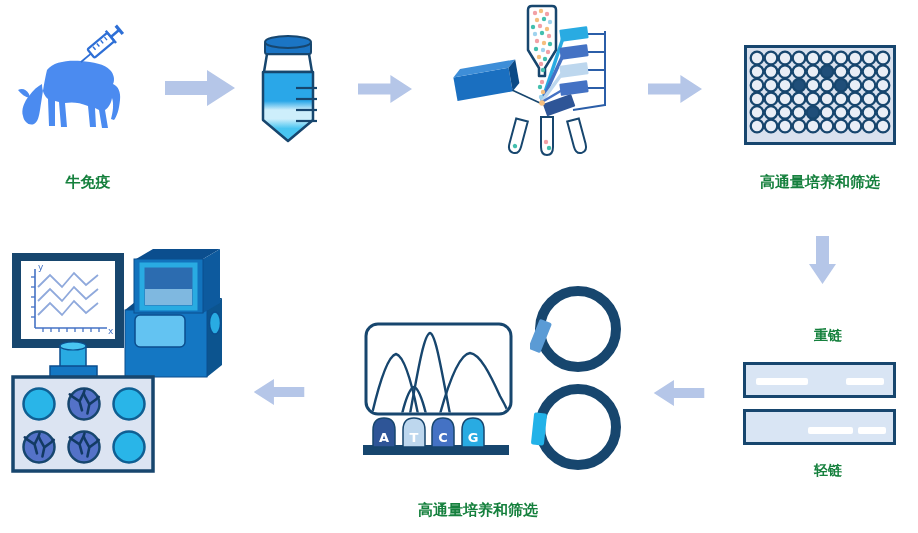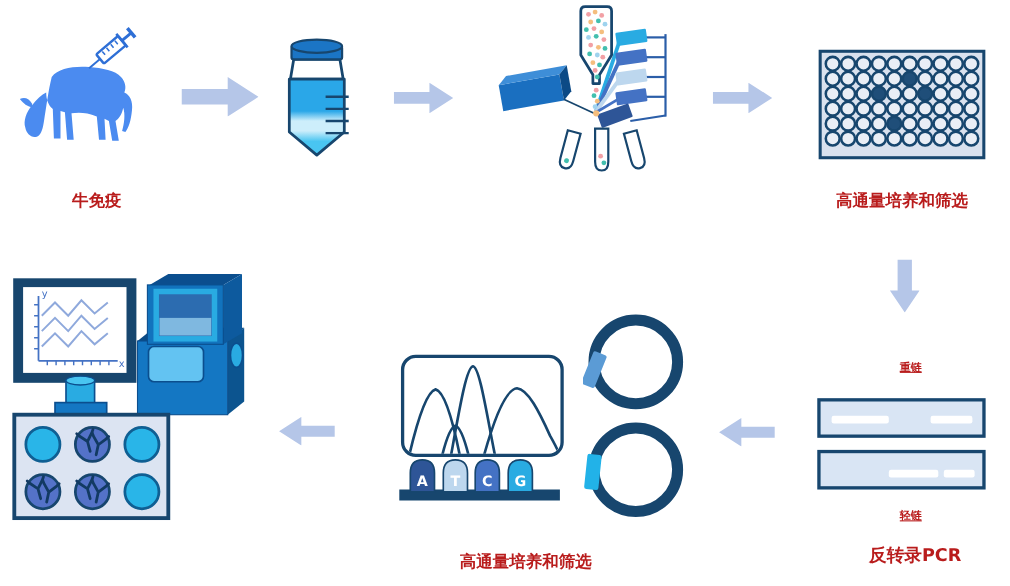--- a/index.html
+++ b/index.html
@@ -1,21 +1,21 @@
 <!DOCTYPE html>
 <html><head>
 <meta charset="utf-8">
 <style>
   html,body{margin:0;padding:0;background:#fff;}
   #canvas{position:relative;width:918px;height:533px;background:#ffffff;overflow:hidden;
           font-family:"DejaVu Sans","Liberation Sans",sans-serif;}
   .abs{position:absolute;}
   .label{position:absolute;font-weight:bold;font-size:15px;line-height:18px;
-         text-align:center;color:#b91c1c;white-space:nowrap;}
-  .label.small{font-size:10px;text-decoration:underline;}
+         text-align:center;color:#15803d;white-space:nowrap;}
+  .label.small{font-size:14px;}
   .label.big{font-size:16px;}
   .gelbox{position:absolute;background:#d9e5f4;border:3px solid #17466e;box-sizing:border-box;}
   .band{position:absolute;background:#ffffff;height:7px;border-radius:2px;}
   svg{display:block;}
 </style>
 </head>
 <body>
 
 <div id="canvas">
 
@@ -234,21 +234,20 @@
     <div class="band" style="left:10px;top:13px;width:52px"></div>
     <div class="band" style="left:100px;top:13px;width:38px"></div>
   </div>
 
   <div class="gelbox" style="left:743px;top:409px;width:153px;height:36px">
     <div class="band" style="left:62px;top:15px;width:45px"></div>
     <div class="band" style="left:112px;top:15px;width:28px"></div>
   </div>
 
   <div class="label small" style="left:778px;top:461px;width:100px">轻链</div>
-  <div class="label big" style="left:752px;top:496px;width:160px">反转录PCR</div>
 
   <svg class="abs" style="left:653px;top:380px" width="52" height="26" viewBox="0 0 70 36">
     <polygon fill="#b5c6e8" points="70,11 28,11 28,0 0,18 28,36 28,25 70,25"></polygon>
   </svg>
 
   <svg class="abs" style="left:358px;top:318px" width="155" height="142" viewBox="0 0 155 142">
     <defs>
       <clipPath id="chromClip">
           <rect x="9.5" y="7.5" width="142" height="87" rx="11"></rect>
         </clipPath>

